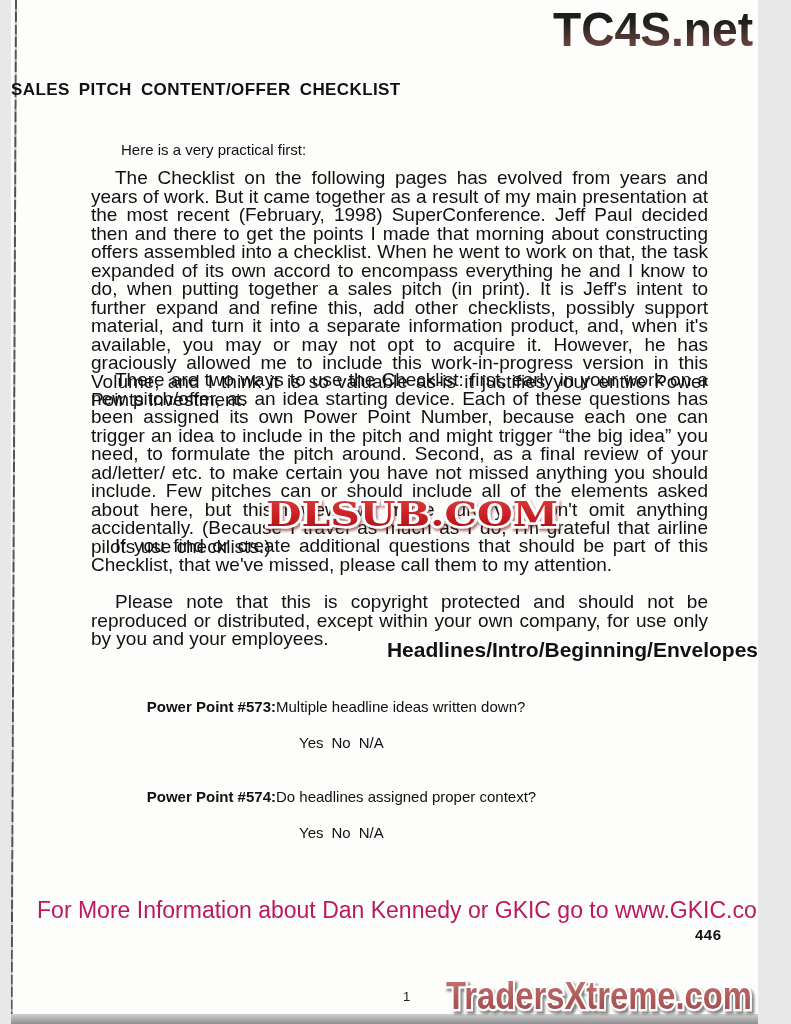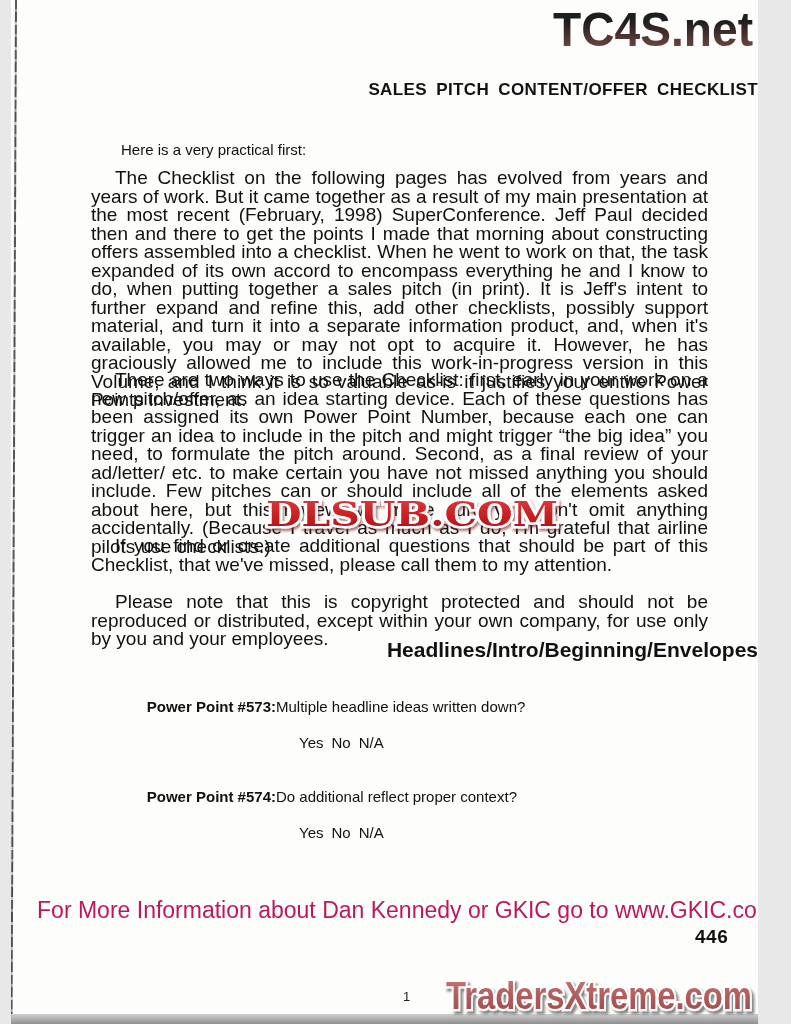--- a/index.html
+++ b/index.html
@@ -27,37 +27,37 @@
     position:absolute;left:0;bottom:0;width:791px;height:10px;
     background:linear-gradient(to bottom,#cfcfcf,#8f8f8f);
   }
   
   .wm-tc4s{position:absolute;top:2px;right:2px;width:206px;height:54px;}
   .wm-dlsub{position:absolute;left:250px;top:491px;width:302px;height:46px;}
   .wm-traders{position:absolute;right:0px;top:969px;width:318px;height:54px;}
   
   .doc-title{
     position:absolute;left:0;top:80px;width:100%;
-    text-align:right;font-weight:bold;font-size:17px;letter-spacing:.4px;word-spacing:4px;
+    text-align:left;font-weight:bold;font-size:17px;letter-spacing:.4px;word-spacing:4px;
   }
   .para{
     position:absolute;left:80px;width:617px;
     font-size:19px;line-height:18.5px;text-align:justify;
   }
   .para.indent{text-indent:24px;}
   .intro-line{position:absolute;left:110px;top:141px;font-size:15px;}
   .section-heading{
     position:absolute;left:0;top:638px;width:100%;
     text-align:right;font-weight:bold;font-size:21px;
   }
   .pp-row{position:absolute;left:122px;display:flex;font-size:15px;}
   .pp-label{font-weight:bold;width:143px;flex:0 0 143px;text-align:right;}
   .pp-question{}
   .pp-options{position:absolute;left:288px;display:flex;gap:8px;font-size:15px;}
-  .book-page-num{position:absolute;left:684px;top:926px;font-size:19px;font-weight:bold;letter-spacing:.5px;}
+  .book-page-num{position:absolute;left:684px;top:926px;font-size:15px;font-weight:bold;letter-spacing:.5px;}
   .footer-red{
     position:absolute;left:0;top:897px;width:791px;text-align:center;
     font-size:23px;color:#be185d;
   }
   .sheet-page-num{position:absolute;left:0;top:989px;width:791px;text-align:center;font-size:13px;color:#222;}
 </style>
 </head>
 <body>
 
 <div class="page">
@@ -106,21 +106,21 @@
     <span class="pp-question">Multiple headline ideas written down?</span>
   </div>
   <div class="pp-options" style="top:734px;">
     <span>Yes</span>
     <span>No</span>
     <span>N/A</span>
   </div>
 
   <div class="pp-row" style="top:788px;">
     <span class="pp-label">Power Point #574:</span>
-    <span class="pp-question">Do additional reflect proper context?</span>
+    <span class="pp-question">Do headlines assigned proper context?</span>
   </div>
   <div class="pp-options" style="top:824px;">
     <span>Yes</span>
     <span>No</span>
     <span>N/A</span>
   </div>
 
   <div class="book-page-num">446</div>
   <div class="footer-red">For More Information about Dan Kennedy or GKIC go to www.GKIC.com</div>
   <div class="sheet-page-num">1</div>

